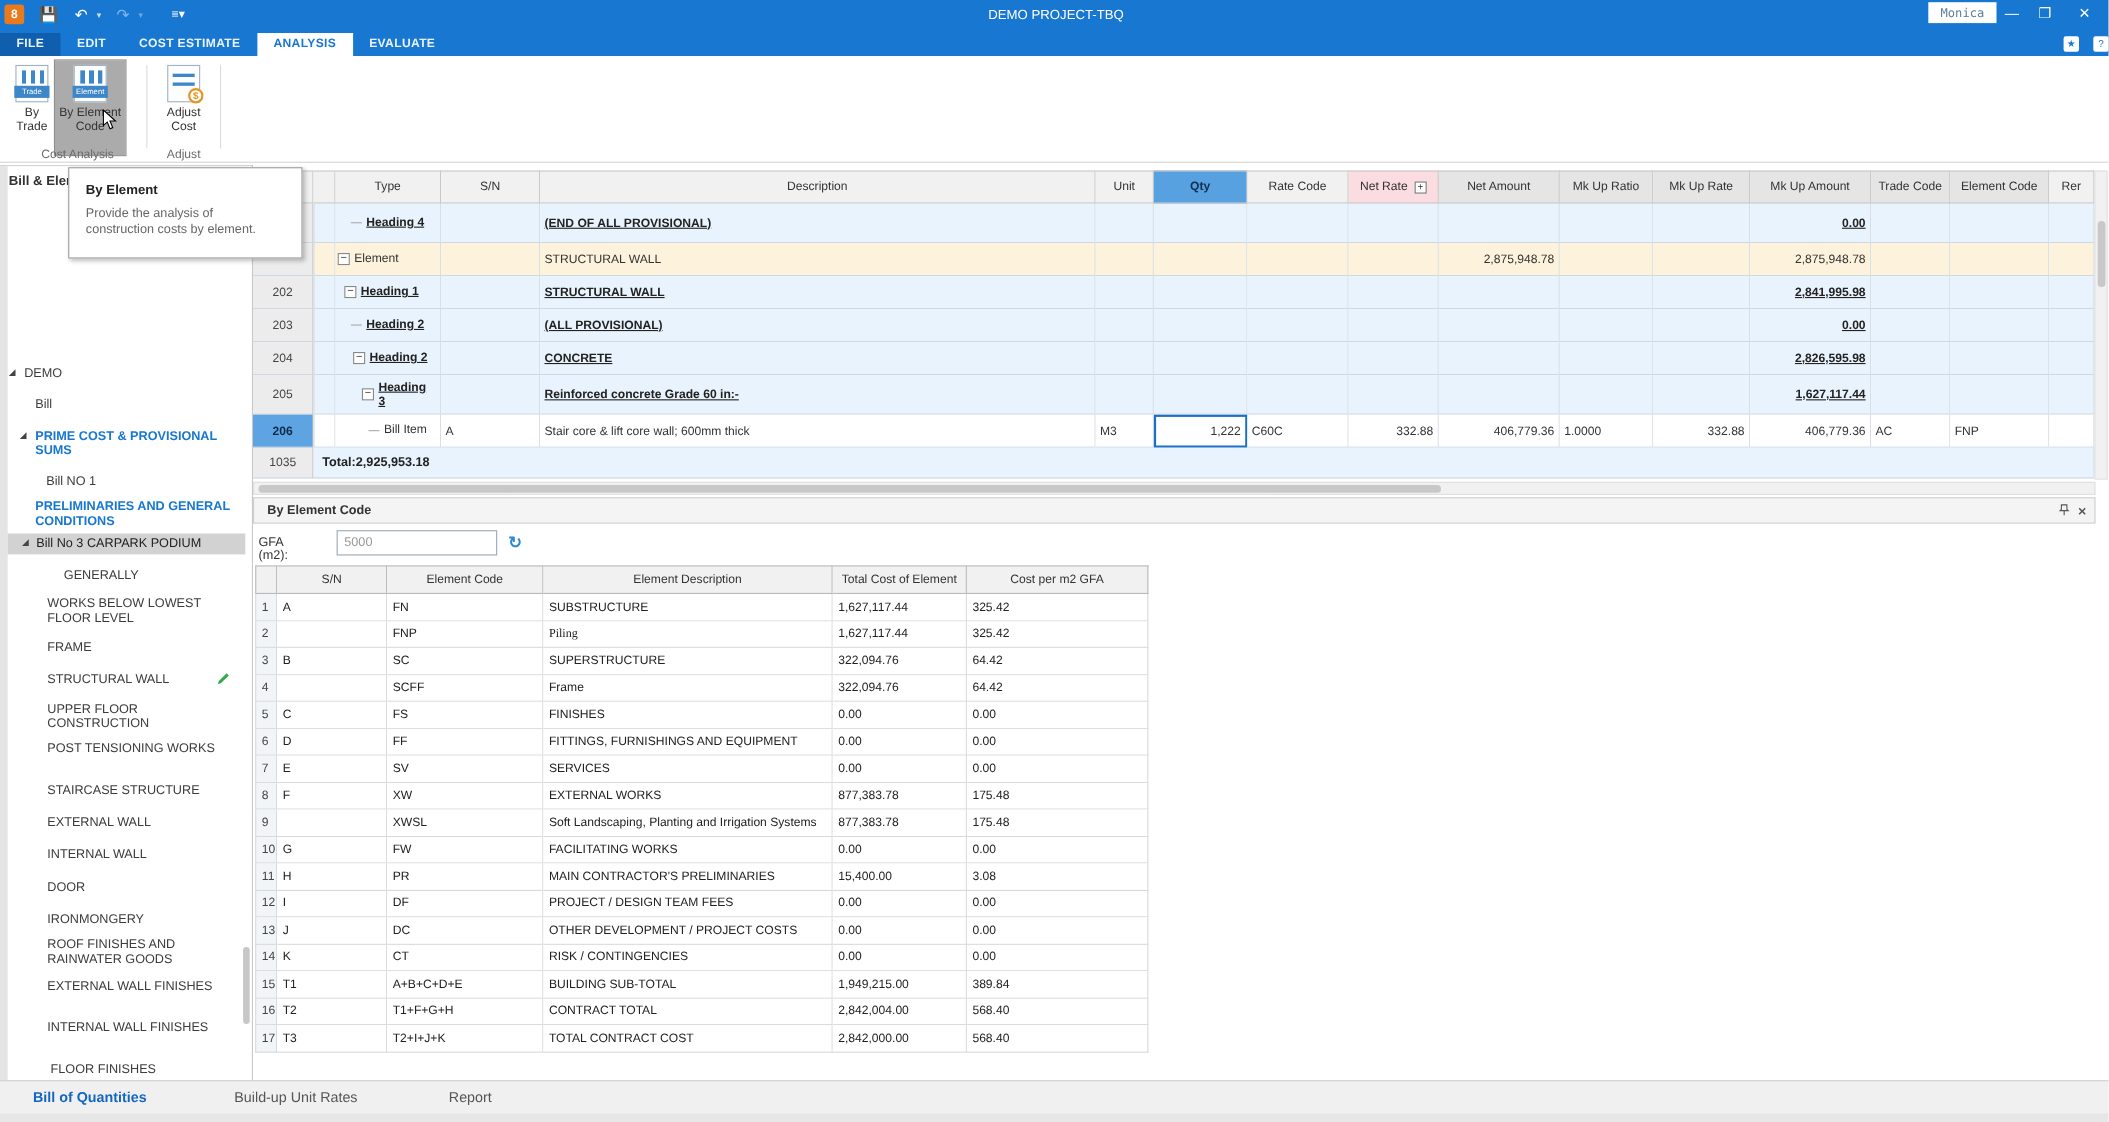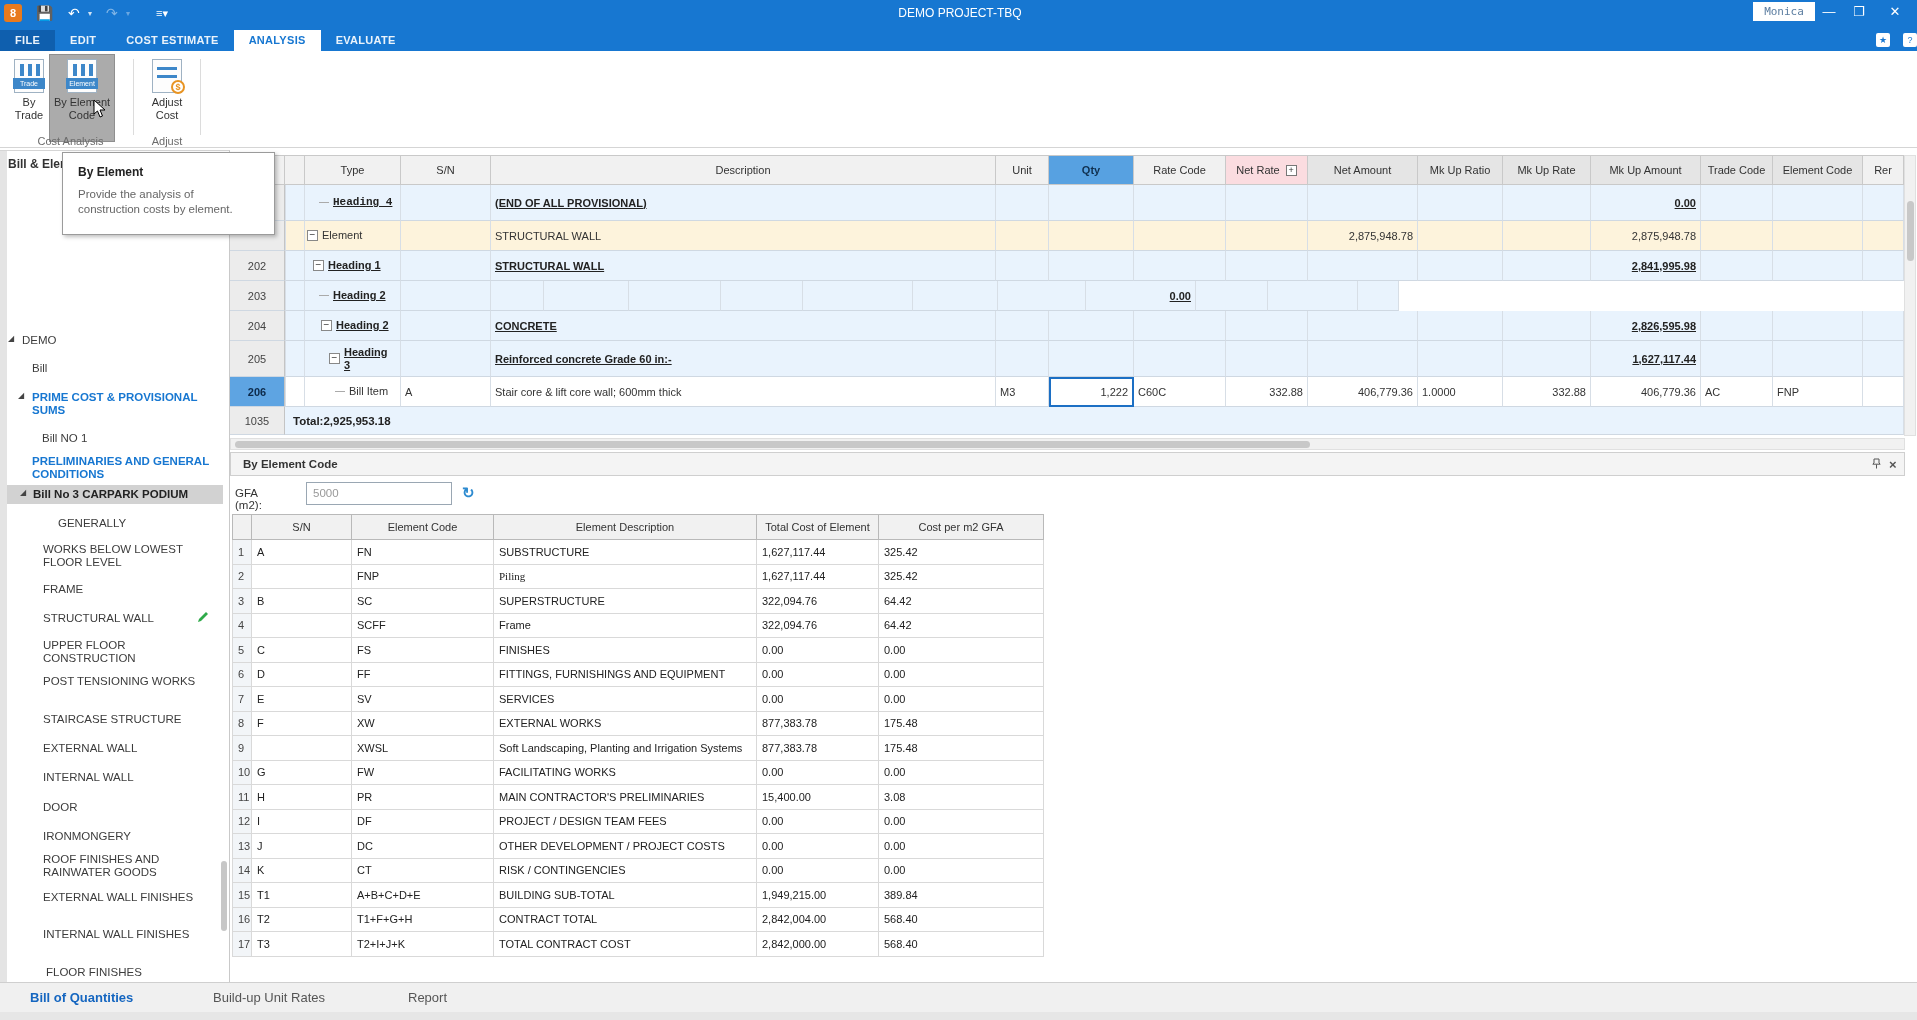--- a/index.html
+++ b/index.html
@@ -45,21 +45,21 @@
   .rb-sep { position:absolute; top:8px; width:1px; height:76px; background:#dcdcdc; }
   .rb-group { position:absolute; top:84px; font-size:11px; color:#6b6b6b; text-align:center; }
 
   
   .sidebar { position:absolute; left:0; top:150px; width:230px; height:832px; background:#fff;
              border-right:1px solid #c9c9c9; border-top:1px solid #d5d5d5; }
   .sb-gutter { position:absolute; left:0; top:0; width:7px; height:832px; background:#e4e4e4; }
   .sb-header { position:absolute; left:8px; top:6px; font-size:12px; font-weight:bold; color:#333; white-space:nowrap; }
   .sb-item { position:absolute; font-size:11.5px; color:#3c3c3c; line-height:13px; width:178px; }
   .sb-item.blue { color:#1777d1; font-weight:bold; }
-  .sb-item.sel { background:#d2d2d2; font-weight:bold; color:#222; padding:3px 0 3px 0; }
+  .sb-item.sel { background:#d2d2d2; font-weight:normal; color:#222; padding:3px 0 3px 0; }
   .sb-tri { position:absolute; font-size:8px; color:#444; }
   .sb-scroll { position:absolute; right:2px; top:710px; width:6px; height:70px; background:#c7c7c7; border-radius:3px; }
   .pencil { position:absolute; }
 
   
   .grid { position:absolute; left:230px; top:155px; }
   .g-header { display:flex; height:30px; }
   .g-h-cell { border:1px solid #c9c9c9; border-left:none; background:#f1f1f1; font-size:11px; color:#333;
               display:flex; align-items:center; justify-content:center; position:relative; }
   .g-h-cell:first-child { border-left:1px solid #c9c9c9; }
@@ -251,21 +251,21 @@
         <div class="g-h-cell h-blue" style="width: 72px;">Trade Code</div>
         <div class="g-h-cell h-blue" style="width: 90px;">Element Code</div>
         <div class="g-h-cell" style="width: 41px;">Rer</div>
       </div>
     <div id="grid-rows">
         <div class="g-row bg-blue" style="height: 36px;">
           <div class="g-cell g-num" style="width: 55px;"></div>
           <div class="g-cell g-indent" style="width: 20px;"></div>
           <div class="g-cell" style="width: 96px; padding-left: 14px;">
             <span class="dashline"></span>
-            <span class="u" style="line-height: 13px; font-family: Liberation Mono, monospace;">Heading 4</span>
+            <span class="u" style="line-height: 13px;">Heading 4</span>
           </div>
           <div class="g-cell" style="width: 90px;"></div>
           <div class="g-cell" style="width: 505px;">
             <span class="u">(END OF ALL PROVISIONAL)</span>
           </div>
           <div class="g-cell" style="width: 53px;"></div>
           <div class="g-cell num-r" style="width: 85px;"></div>
           <div class="g-cell" style="width: 92px;"></div>
           <div class="g-cell num-r" style="width: 82px;"></div>
           <div class="g-cell num-r" style="width: 110px;"></div>
@@ -327,20 +327,23 @@
           <div class="g-cell" style="width: 41px;"></div>
         </div>
         <div class="g-row bg-blue" style="height: 30px;">
           <div class="g-cell g-num" style="width: 55px;">203</div>
           <div class="g-cell g-indent" style="width: 20px;"></div>
           <div class="g-cell" style="width: 96px; padding-left: 14px;">
             <span class="dashline"></span>
             <span class="u" style="line-height: 13px;">Heading 2</span>
           </div>
           <div class="g-cell" style="width: 90px;"></div>
+          <div class="g-cell" style="width: 505px;">
+            <span class="u">(ALL PROVISIONAL)</span>
+          </div>
           <div class="g-cell" style="width: 53px;"></div>
           <div class="g-cell num-r" style="width: 85px;"></div>
           <div class="g-cell" style="width: 92px;"></div>
           <div class="g-cell num-r" style="width: 82px;"></div>
           <div class="g-cell num-r" style="width: 110px;"></div>
           <div class="g-cell" style="width: 85px;"></div>
           <div class="g-cell num-r" style="width: 88px;"></div>
           <div class="g-cell num-r" style="width: 110px;">
             <span class="u">0.00</span>
           </div>

